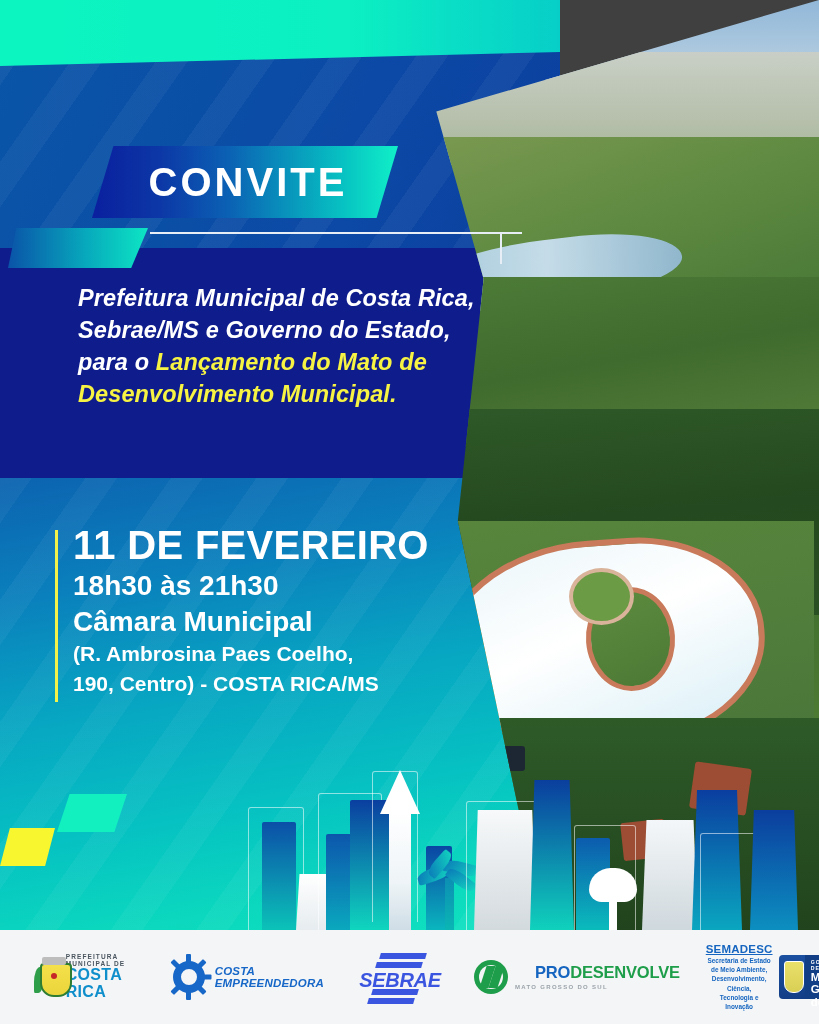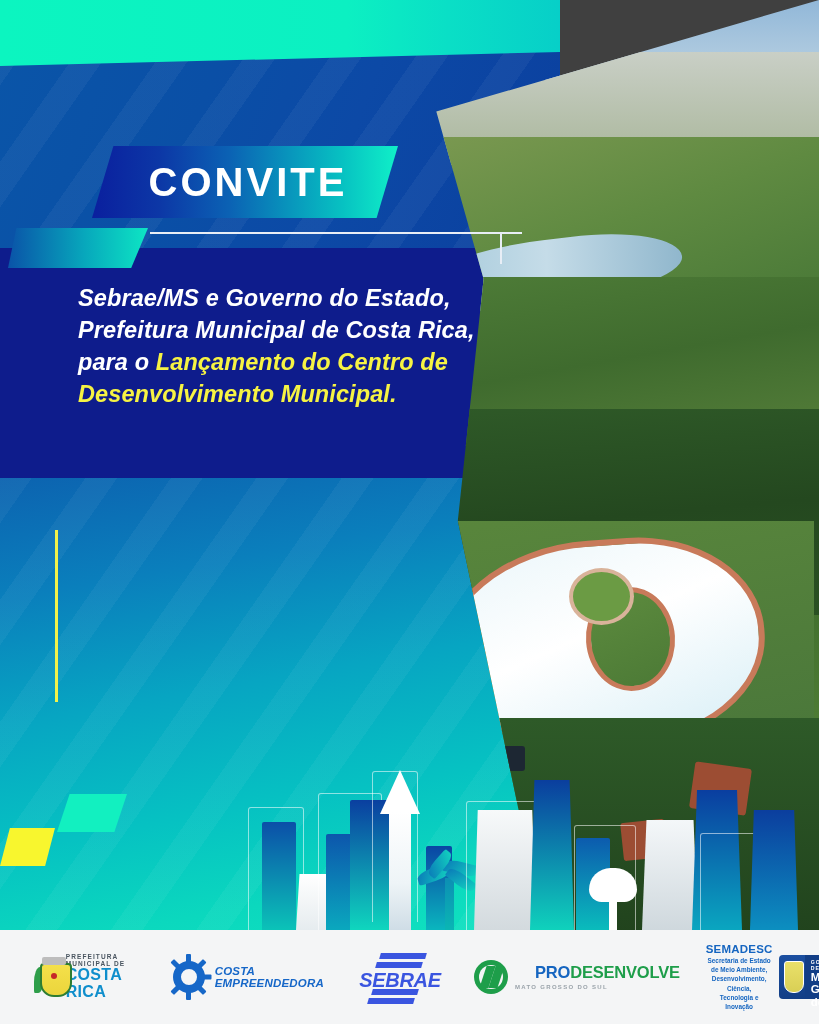--- a/index.html
+++ b/index.html
@@ -146,21 +146,21 @@
   .pd-inner{position:absolute;inset:5px;border-radius:50%;background:#F4F5F6;}
   .pd-s{position:absolute;left:9px;top:6px;width:9px;height:22px;background:#1E9E4A;transform:skewX(-18deg);}
   .pd-s2{position:absolute;left:18px;top:6px;width:9px;height:22px;background:#1E9E4A;transform:skewX(-18deg);}
   .pd-txt{margin-left:7px;}
   .pd-main{font-size:16.5px;font-weight:bold;line-height:1;letter-spacing:-.2px;}
   .pd-pro{color:#1565C0;margin-left:20px;}
   .pd-des{color:#1E9E4A;}
   .pd-sub{font-size:6px;letter-spacing:1.3px;color:#9AA3AA;font-weight:bold;margin-top:3px;}
 
   .sem{text-align:center;}
-  .sem-title{font-size:11.5px;font-weight:bold;color:#1565C0;letter-spacing:.2px;}
+  .sem-title{font-size:11.5px;font-weight:bold;color:#1565C0;letter-spacing:.2px;text-decoration:underline;}
   .sem-sub{font-size:6.4px;color:#1565C0;line-height:1.42;font-weight:bold;margin-top:1px;}
 
   .ms-logo{display:flex;align-items:stretch;height:44px;margin-left:6px;}
   .ms-crest{width:28px;background:linear-gradient(180deg,#1B4FA0,#123E86);
     border-radius:4px 0 0 4px;position:relative;}
   .ms-crest-in{position:absolute;left:5px;top:6px;width:18px;height:30px;
     background:linear-gradient(180deg,#E9E06A,#D9CF55);border-radius:3px 3px 9px 9px;border:1.5px solid #fff;}
   .ms-right{background:#123E86;padding:4px 7px 4px 6px;border-radius:0 8px 8px 0;color:#fff;}
   .ms-gov{font-size:5.2px;letter-spacing:1px;font-weight:bold;}
   .ms-name{font-size:11.5px;font-weight:bold;line-height:1.08;}
@@ -204,27 +204,34 @@
 
   <div class="convite-wrap">
     <div class="convite-shape"></div>
     <div class="convite-text">CONVITE</div>
   </div>
   <div class="small-para"></div>
   <div class="rule"></div>
   <div class="rule-v"></div>
 
   <div class="invite-text">
+    <div>Prefeitura Municipal de Costa Rica,</div>
     <div>Sebrae/MS e Governo do Estado,</div>
-    <div>Prefeitura Municipal de Costa Rica,</div>
-    <div><span>para o </span><span class="hl">Lançamento do Centro de</span></div>
+    <div><span>para o </span><span class="hl">Lançamento do Mato de</span></div>
     <div class="hl">Desenvolvimento Municipal.</div>
   </div>
 
   <div class="date-bar"></div>
+  <div class="date-block">
+    <div class="d-title">11 DE FEVEREIRO</div>
+    <div class="d-time">18h30 às 21h30</div>
+    <div class="d-place">Câmara Municipal</div>
+    <div class="d-addr">(R. Ambrosina Paes Coelho,</div>
+    <div class="d-addr">190, Centro) - COSTA RICA/MS</div>
+  </div>
 
   <div class="para-green"></div>
   <div class="para-yellow"></div>
 
   <div class="city">
     <div class="outline" style="left:18px;width:54px;height:122px;"></div>
     <div class="bld" style="left:32px;width:34px;height:108px;background:linear-gradient(180deg,#0B4FA8,#0BC3B8);"></div>
     <div class="bld" style="left:66px;width:44px;height:56px;background:linear-gradient(180deg,#ffffff,#e6ecef);border-radius:0;clip-path:polygon(8% 0,92% 0,100% 100%,0 100%);"></div>
     <div class="outline" style="left:88px;width:62px;height:136px;"></div>
     <div class="bld" style="left:96px;width:30px;height:96px;background:linear-gradient(180deg,#0C56AC,#0AA8BE);"></div>

